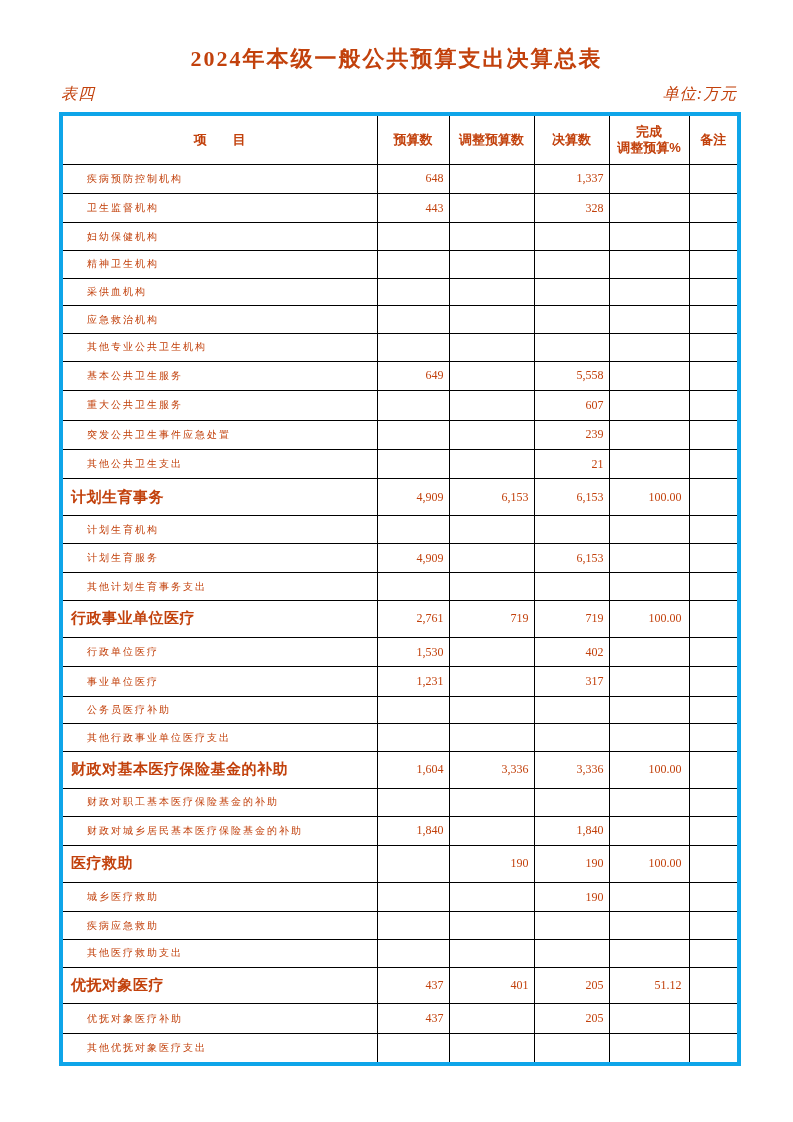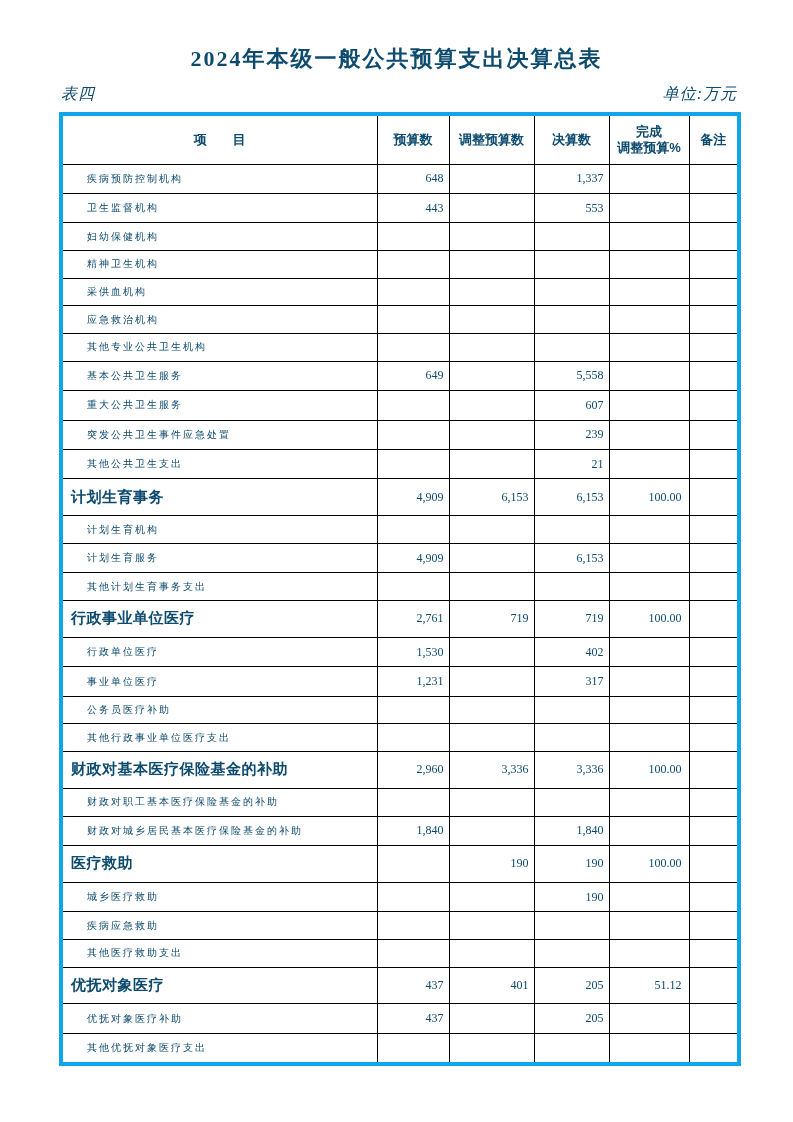--- a/index.html
+++ b/index.html
@@ -7,21 +7,21 @@
     padding: 0;
     background: #888;
     font-family: "Liberation Serif", "DejaVu Serif", serif;
   }
   .page {
     position: relative;
     width: 793px;
     height: 1122px;
     margin: 0 auto;
     background: #ffffff;
-    color: #0c4a6e;
+    color: #c2410c;
     overflow: hidden;
   }
   .title {
     position: absolute;
     top: 44px;
     left: 0;
     width: 100%;
     margin: 0;
     text-align: center;
     font-size: 22px;
@@ -125,21 +125,21 @@
           <td class="num-cell">648</td>
           <td class="num-cell"></td>
           <td class="num-cell">1,337</td>
           <td class="num-cell completion-cell"></td>
           <td class="num-cell"></td>
         </tr>
         <tr>
           <td class="item-cell">卫生监督机构</td>
           <td class="num-cell">443</td>
           <td class="num-cell"></td>
-          <td class="num-cell">553</td>
+          <td class="num-cell">328</td>
           <td class="num-cell completion-cell"></td>
           <td class="num-cell"></td>
         </tr>
         <tr>
           <td class="item-cell">妇幼保健机构</td>
           <td class="num-cell"></td>
           <td class="num-cell"></td>
           <td class="num-cell"></td>
           <td class="num-cell completion-cell"></td>
           <td class="num-cell"></td>
@@ -275,21 +275,21 @@
         <tr>
           <td class="item-cell">其他行政事业单位医疗支出</td>
           <td class="num-cell"></td>
           <td class="num-cell"></td>
           <td class="num-cell"></td>
           <td class="num-cell completion-cell"></td>
           <td class="num-cell"></td>
         </tr>
         <tr class="group">
           <td class="item-cell">财政对基本医疗保险基金的补助</td>
-          <td class="num-cell">2,960</td>
+          <td class="num-cell">1,604</td>
           <td class="num-cell">3,336</td>
           <td class="num-cell">3,336</td>
           <td class="num-cell completion-cell">100.00</td>
           <td class="num-cell"></td>
         </tr>
         <tr>
           <td class="item-cell">财政对职工基本医疗保险基金的补助</td>
           <td class="num-cell"></td>
           <td class="num-cell"></td>
           <td class="num-cell"></td>

